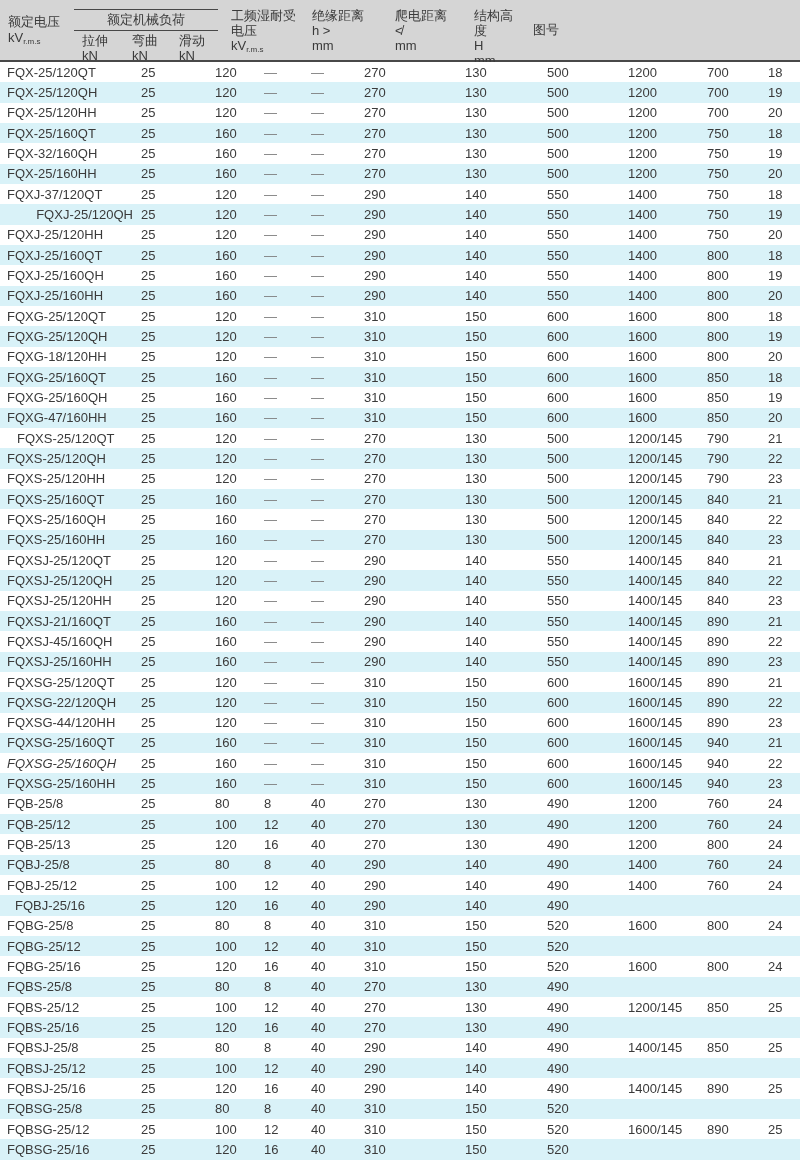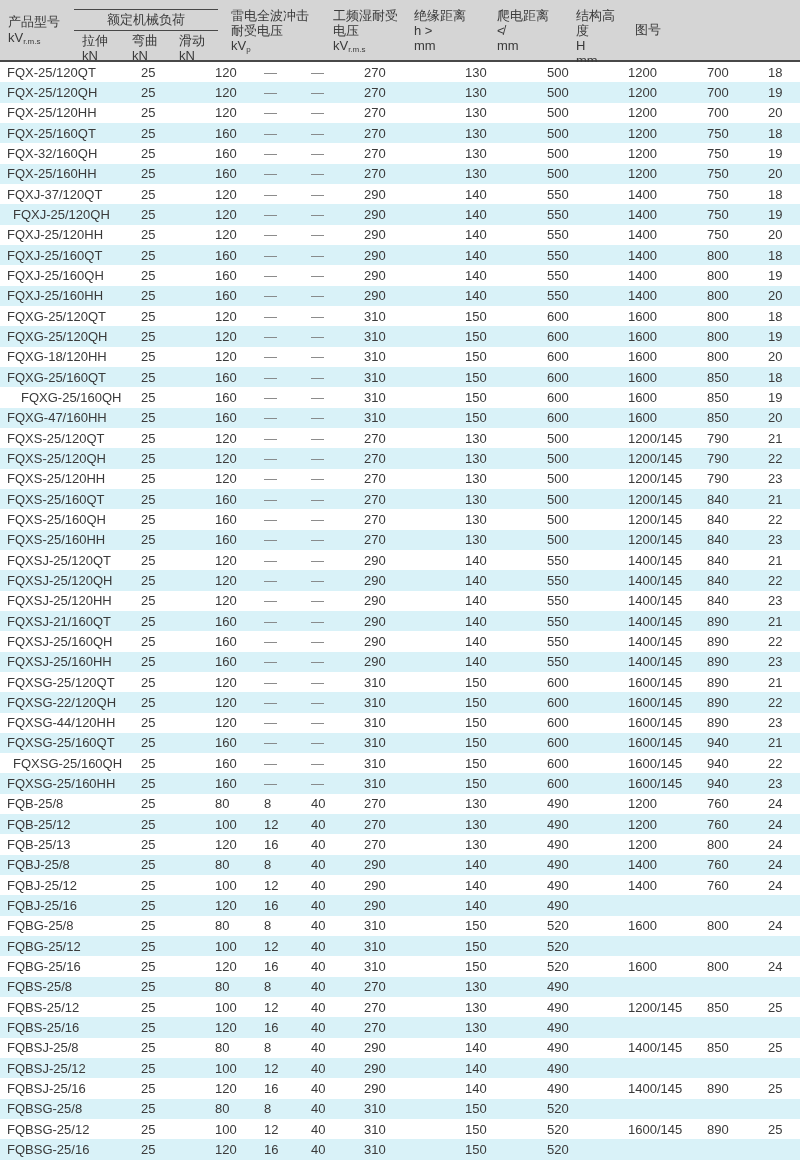--- a/index.html
+++ b/index.html
@@ -45,21 +45,21 @@
   .dash{color:#7d7d7d;}
 </style>
 </head>
 <body>
 
 <div class="page">
 
   <div class="thead">
 
     <div class="hc w2 hc2">
-      <div>产品型号</div>
+      <div>额定电压</div>
       <div><span>kV</span><sub>r.m.s</sub></div>
     </div>
 
     <div class="hgroup w345">
       <div class="gtitle">额定机械负荷</div>
       <div class="gsub">
         <div class="gs w3">
           <div>拉伸</div>
           <div>kN</div>
         </div>
@@ -67,25 +67,20 @@
           <div>弯曲</div>
           <div>kN</div>
         </div>
         <div class="gs w5">
           <div>滑动</div>
           <div>kN</div>
         </div>
       </div>
     </div>
 
-    <div class="hc w6 hc3">
-      <div>雷电全波冲击</div>
-      <div>耐受电压</div>
-      <div><span>kV</span><sub>p</sub></div>
-    </div>
 
     <div class="hc w7 hc3">
       <div>工频湿耐受</div>
       <div>电压</div>
       <div><span>kV</span><sub>r.m.s</sub></div>
     </div>
 
     <div class="hc w8 hc3">
       <div>绝缘距离</div>
       <div>h &gt;</div>
@@ -195,21 +190,21 @@
         <div class="tc dash" style="width: 47px; padding-left: 7px;">—</div>
         <div class="tc dash" style="width: 51px; padding-left: 7px;">—</div>
         <div class="tc" style="width: 102px; padding-left: 9px;">290</div>
         <div class="tc" style="width: 81px; padding-left: 8px;">140</div>
         <div class="tc" style="width: 83px; padding-left: 9px;">550</div>
         <div class="tc" style="width: 79px; padding-left: 7px;">1400</div>
         <div class="tc" style="width: 60px; padding-left: 7px;">750</div>
         <div class="tc" style="width: 40px; padding-left: 8px;">18</div>
       </div>
       <div class="trow">
-        <div class="tc" style="width: 133px; padding-left: 13px;">FQXJ-25/120QH</div>
+        <div class="tc" style="width: 133px; padding-left: 6px; text-align: right;">FQXJ-25/120QH</div>
         <div class="tc" style="width: 74px; padding-left: 8px;">25</div>
         <div class="tc" style="width: 50px; padding-left: 8px;">120</div>
         <div class="tc dash" style="width: 47px; padding-left: 7px;">—</div>
         <div class="tc dash" style="width: 51px; padding-left: 7px;">—</div>
         <div class="tc" style="width: 102px; padding-left: 9px;">290</div>
         <div class="tc" style="width: 81px; padding-left: 8px;">140</div>
         <div class="tc" style="width: 83px; padding-left: 9px;">550</div>
         <div class="tc" style="width: 79px; padding-left: 7px;">1400</div>
         <div class="tc" style="width: 60px; padding-left: 7px;">750</div>
         <div class="tc" style="width: 40px; padding-left: 8px;">19</div>
@@ -312,21 +307,21 @@
         <div class="tc dash" style="width: 47px; padding-left: 7px;">—</div>
         <div class="tc dash" style="width: 51px; padding-left: 7px;">—</div>
         <div class="tc" style="width: 102px; padding-left: 9px;">310</div>
         <div class="tc" style="width: 81px; padding-left: 8px;">150</div>
         <div class="tc" style="width: 83px; padding-left: 9px;">600</div>
         <div class="tc" style="width: 79px; padding-left: 7px;">1600</div>
         <div class="tc" style="width: 60px; padding-left: 7px;">850</div>
         <div class="tc" style="width: 40px; padding-left: 8px;">18</div>
       </div>
       <div class="trow">
-        <div class="tc" style="width: 133px; padding-left: 21px;">FQXG-25/160QH</div>
+        <div class="tc" style="width: 133px; padding-left: 7px;">FQXG-25/160QH</div>
         <div class="tc" style="width: 74px; padding-left: 8px;">25</div>
         <div class="tc" style="width: 50px; padding-left: 8px;">160</div>
         <div class="tc dash" style="width: 47px; padding-left: 7px;">—</div>
         <div class="tc dash" style="width: 51px; padding-left: 7px;">—</div>
         <div class="tc" style="width: 102px; padding-left: 9px;">310</div>
         <div class="tc" style="width: 81px; padding-left: 8px;">150</div>
         <div class="tc" style="width: 83px; padding-left: 9px;">600</div>
         <div class="tc" style="width: 79px; padding-left: 7px;">1600</div>
         <div class="tc" style="width: 60px; padding-left: 7px;">850</div>
         <div class="tc" style="width: 40px; padding-left: 8px;">19</div>
@@ -338,21 +333,21 @@
         <div class="tc dash" style="width: 47px; padding-left: 7px;">—</div>
         <div class="tc dash" style="width: 51px; padding-left: 7px;">—</div>
         <div class="tc" style="width: 102px; padding-left: 9px;">310</div>
         <div class="tc" style="width: 81px; padding-left: 8px;">150</div>
         <div class="tc" style="width: 83px; padding-left: 9px;">600</div>
         <div class="tc" style="width: 79px; padding-left: 7px;">1600</div>
         <div class="tc" style="width: 60px; padding-left: 7px;">850</div>
         <div class="tc" style="width: 40px; padding-left: 8px;">20</div>
       </div>
       <div class="trow">
-        <div class="tc" style="width: 133px; padding-left: 7px;">FQXS-25/120QT</div>
+        <div class="tc" style="width: 133px; padding-left: 17px;">FQXS-25/120QT</div>
         <div class="tc" style="width: 74px; padding-left: 8px;">25</div>
         <div class="tc" style="width: 50px; padding-left: 8px;">120</div>
         <div class="tc dash" style="width: 47px; padding-left: 7px;">—</div>
         <div class="tc dash" style="width: 51px; padding-left: 7px;">—</div>
         <div class="tc" style="width: 102px; padding-left: 9px;">270</div>
         <div class="tc" style="width: 81px; padding-left: 8px;">130</div>
         <div class="tc" style="width: 83px; padding-left: 9px;">500</div>
         <div class="tc" style="width: 79px; padding-left: 7px;">1200/145</div>
         <div class="tc" style="width: 60px; padding-left: 7px;">790</div>
         <div class="tc" style="width: 40px; padding-left: 8px;">21</div>
@@ -468,21 +463,21 @@
         <div class="tc dash" style="width: 47px; padding-left: 7px;">—</div>
         <div class="tc dash" style="width: 51px; padding-left: 7px;">—</div>
         <div class="tc" style="width: 102px; padding-left: 9px;">290</div>
         <div class="tc" style="width: 81px; padding-left: 8px;">140</div>
         <div class="tc" style="width: 83px; padding-left: 9px;">550</div>
         <div class="tc" style="width: 79px; padding-left: 7px;">1400/145</div>
         <div class="tc" style="width: 60px; padding-left: 7px;">890</div>
         <div class="tc" style="width: 40px; padding-left: 8px;">21</div>
       </div>
       <div class="trow">
-        <div class="tc" style="width: 133px; padding-left: 7px;">FQXSJ-25/160QH</div>
+        <div class="tc" style="width: 133px; padding-left: 7px;">FQXSJ-45/160QH</div>
         <div class="tc" style="width: 74px; padding-left: 8px;">25</div>
         <div class="tc" style="width: 50px; padding-left: 8px;">160</div>
         <div class="tc dash" style="width: 47px; padding-left: 7px;">—</div>
         <div class="tc dash" style="width: 51px; padding-left: 7px;">—</div>
         <div class="tc" style="width: 102px; padding-left: 9px;">290</div>
         <div class="tc" style="width: 81px; padding-left: 8px;">140</div>
         <div class="tc" style="width: 83px; padding-left: 9px;">550</div>
         <div class="tc" style="width: 79px; padding-left: 7px;">1400/145</div>
         <div class="tc" style="width: 60px; padding-left: 7px;">890</div>
         <div class="tc" style="width: 40px; padding-left: 8px;">22</div>
@@ -546,21 +541,21 @@
         <div class="tc dash" style="width: 47px; padding-left: 7px;">—</div>
         <div class="tc dash" style="width: 51px; padding-left: 7px;">—</div>
         <div class="tc" style="width: 102px; padding-left: 9px;">310</div>
         <div class="tc" style="width: 81px; padding-left: 8px;">150</div>
         <div class="tc" style="width: 83px; padding-left: 9px;">600</div>
         <div class="tc" style="width: 79px; padding-left: 7px;">1600/145</div>
         <div class="tc" style="width: 60px; padding-left: 7px;">940</div>
         <div class="tc" style="width: 40px; padding-left: 8px;">21</div>
       </div>
       <div class="trow">
-        <div class="tc" style="width: 133px; padding-left: 13px;">FQXSG-25/160QH</div>
+        <div class="tc" style="width: 133px; padding-left: 7px; font-style: italic;">FQXSG-25/160QH</div>
         <div class="tc" style="width: 74px; padding-left: 8px;">25</div>
         <div class="tc" style="width: 50px; padding-left: 8px;">160</div>
         <div class="tc dash" style="width: 47px; padding-left: 7px;">—</div>
         <div class="tc dash" style="width: 51px; padding-left: 7px;">—</div>
         <div class="tc" style="width: 102px; padding-left: 9px;">310</div>
         <div class="tc" style="width: 81px; padding-left: 8px;">150</div>
         <div class="tc" style="width: 83px; padding-left: 9px;">600</div>
         <div class="tc" style="width: 79px; padding-left: 7px;">1600/145</div>
         <div class="tc" style="width: 60px; padding-left: 7px;">940</div>
         <div class="tc" style="width: 40px; padding-left: 8px;">22</div>
@@ -637,21 +632,21 @@
         <div class="tc" style="width: 47px; padding-left: 7px;">12</div>
         <div class="tc" style="width: 51px; padding-left: 7px;">40</div>
         <div class="tc" style="width: 102px; padding-left: 9px;">290</div>
         <div class="tc" style="width: 81px; padding-left: 8px;">140</div>
         <div class="tc" style="width: 83px; padding-left: 9px;">490</div>
         <div class="tc" style="width: 79px; padding-left: 7px;">1400</div>
         <div class="tc" style="width: 60px; padding-left: 7px;">760</div>
         <div class="tc" style="width: 40px; padding-left: 8px;">24</div>
       </div>
       <div class="trow">
-        <div class="tc" style="width: 133px; padding-left: 7px;">FQBJ-25/16</div>
+        <div class="tc" style="width: 133px; padding-left: 15px;">FQBJ-25/16</div>
         <div class="tc" style="width: 74px; padding-left: 8px;">25</div>
         <div class="tc" style="width: 50px; padding-left: 8px;">120</div>
         <div class="tc" style="width: 47px; padding-left: 7px;">16</div>
         <div class="tc" style="width: 51px; padding-left: 7px;">40</div>
         <div class="tc" style="width: 102px; padding-left: 9px;">290</div>
         <div class="tc" style="width: 81px; padding-left: 8px;">140</div>
         <div class="tc" style="width: 83px; padding-left: 9px;">490</div>
         <div class="tc" style="width: 79px; padding-left: 7px;"></div>
         <div class="tc" style="width: 60px; padding-left: 7px;"></div>
         <div class="tc" style="width: 40px; padding-left: 8px;"></div>

